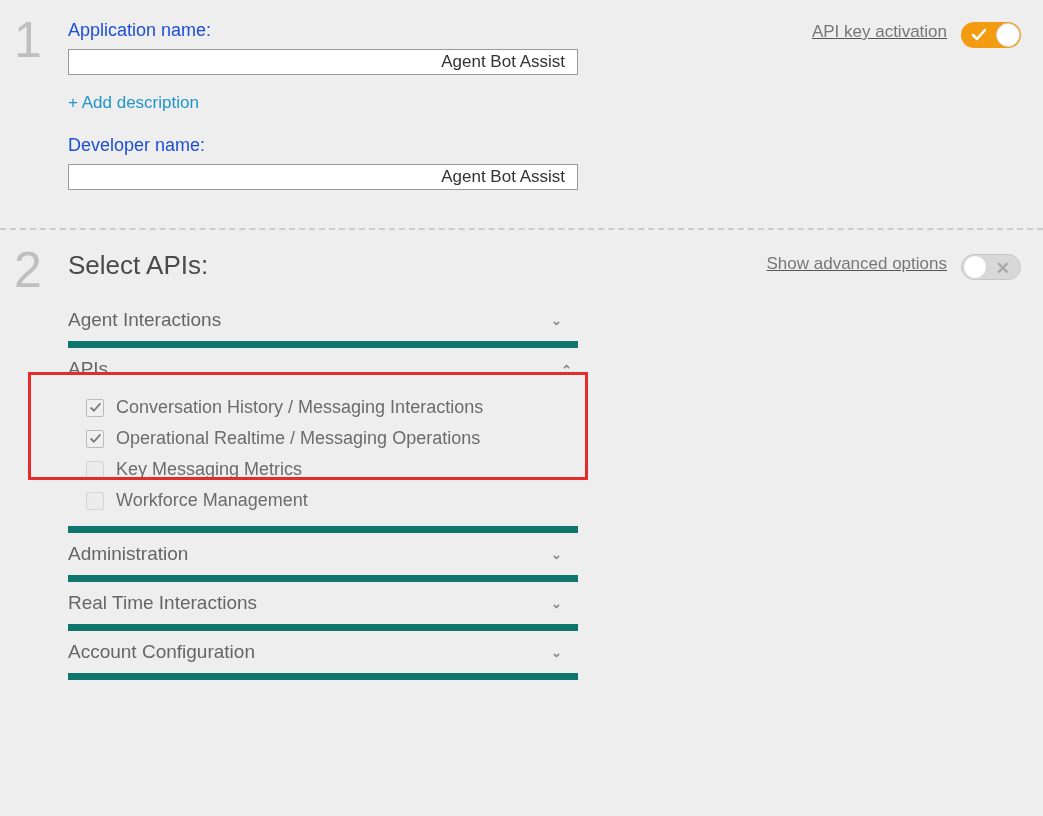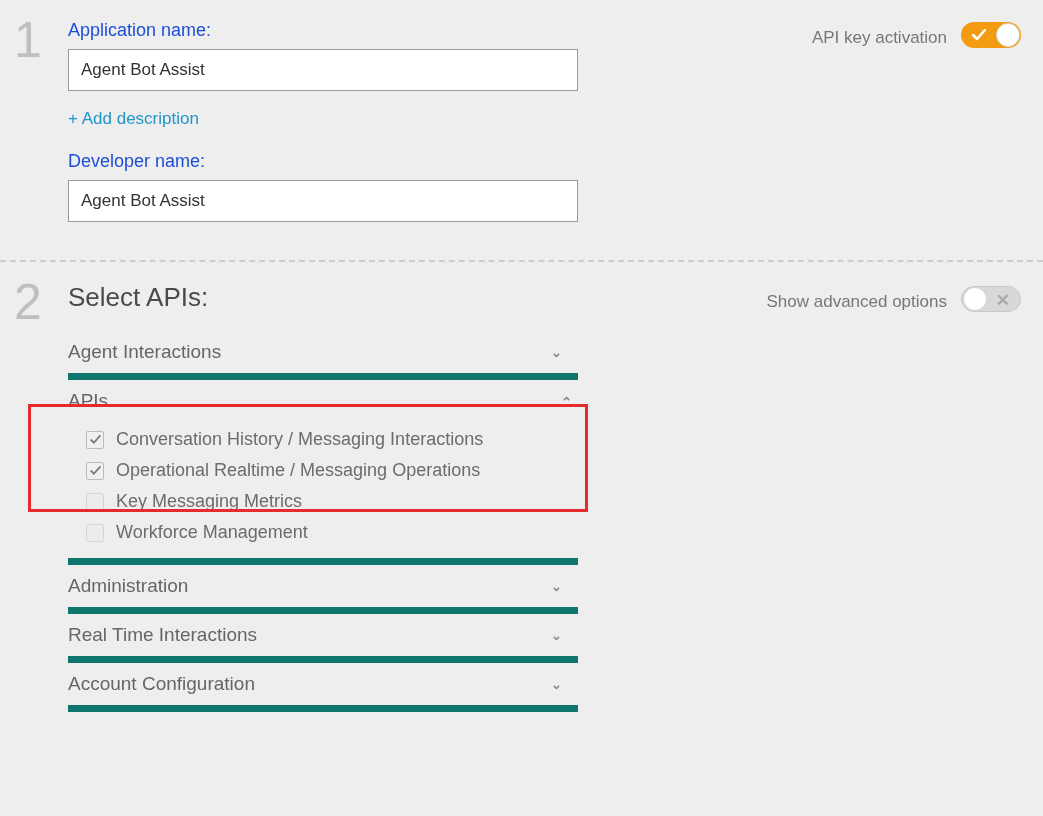--- a/index.html
+++ b/index.html
@@ -30,44 +30,46 @@
       color: #4a4a4a;
       margin-bottom: 18px;
     }
     .field-label {
       font-size: 18px;
       color: #1d4ed8;
       margin-bottom: 8px;
     }
     .text-input {
       width: 510px;
-      height: 42px;
+      height: 26px;
       border: 1px solid #999999;
       background: #ffffff;
       font-size: 17px;
       padding: 8px 12px;
       color: #333;
       font-family: inherit;
       outline: none;
       margin-bottom: 18px;
+      text-align: right;
     }
     .add-description {
       color: #2196c9;
       font-size: 17px;
       cursor: pointer;
       margin-bottom: 22px;
       display: inline-block;
     }
     .top-right {
       position: absolute;
       right: 22px;
       top: 22px;
       display: flex;
-      align-items: flex-end;
+      align-items: flex-start;
       gap: 14px;
+      text-decoration: underline;
     }
     .top-right-label {
       font-size: 17px;
       color: #777;
     }
     
     .toggle {
       width: 60px;
       height: 26px;
       border-radius: 13px;

